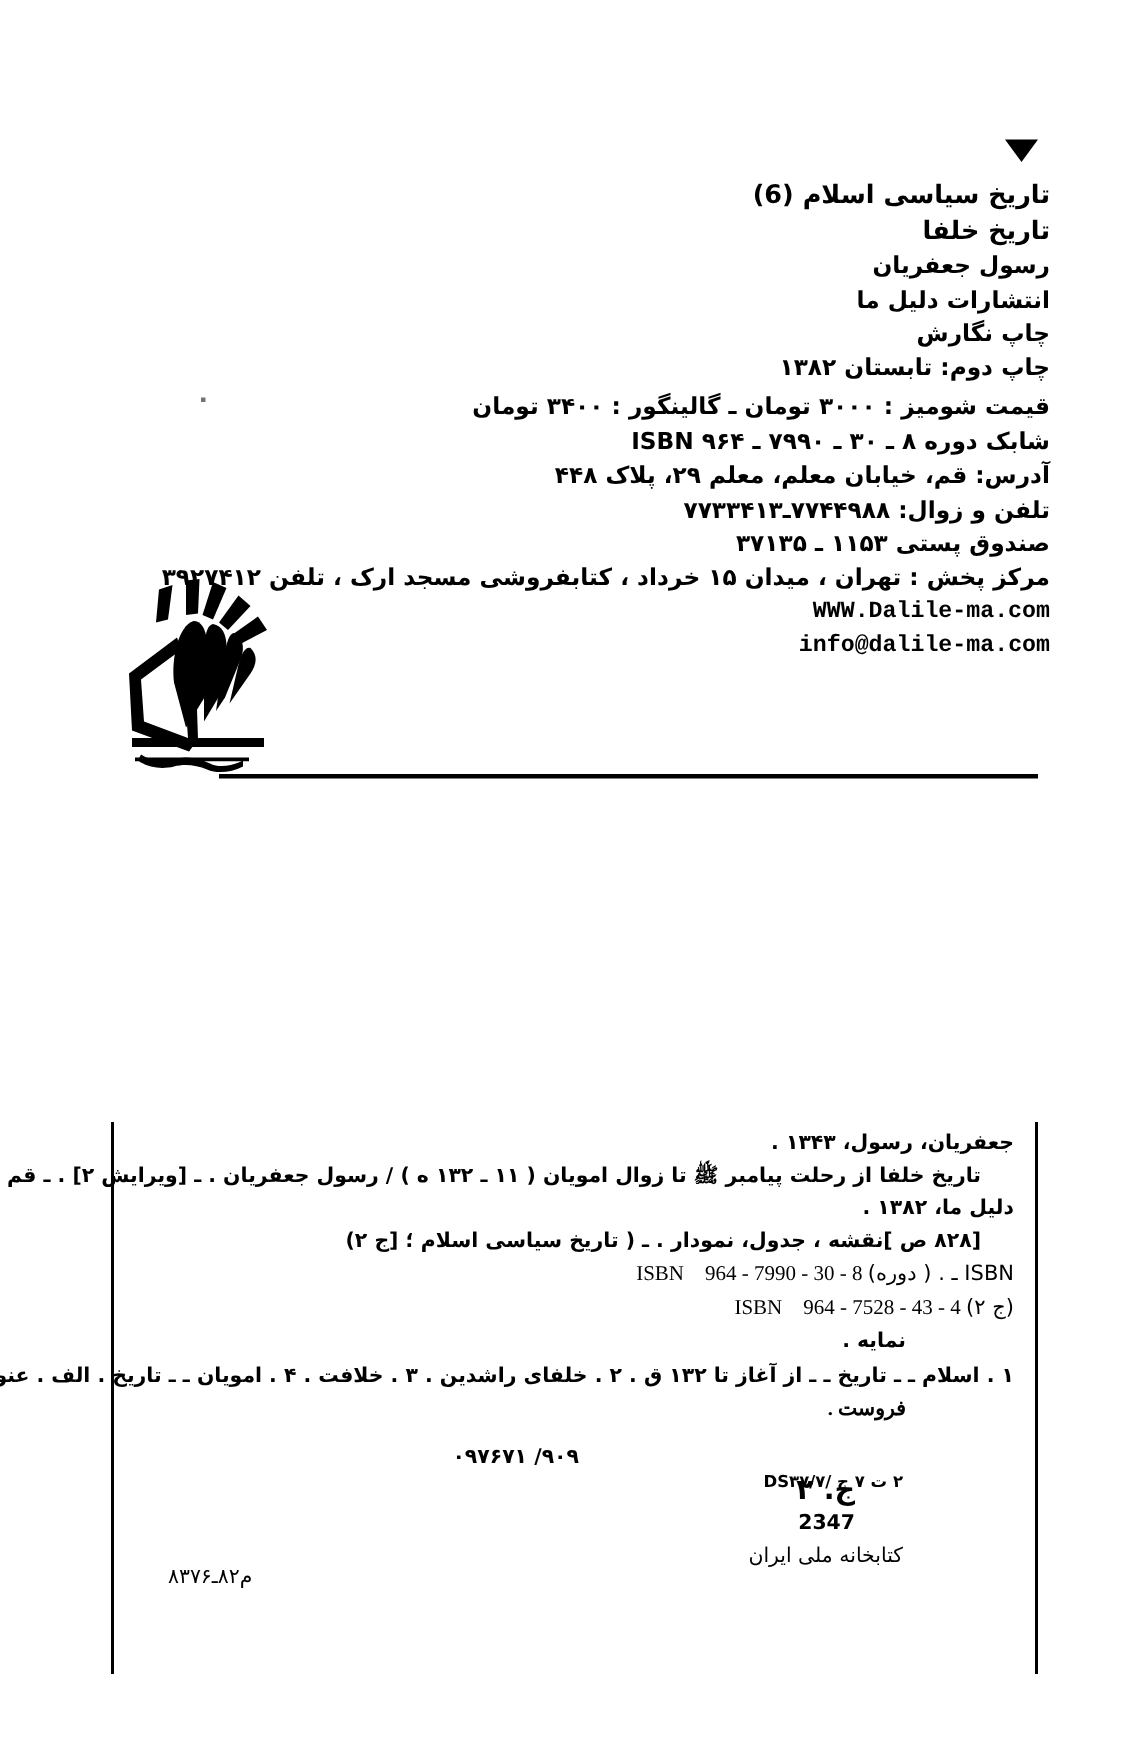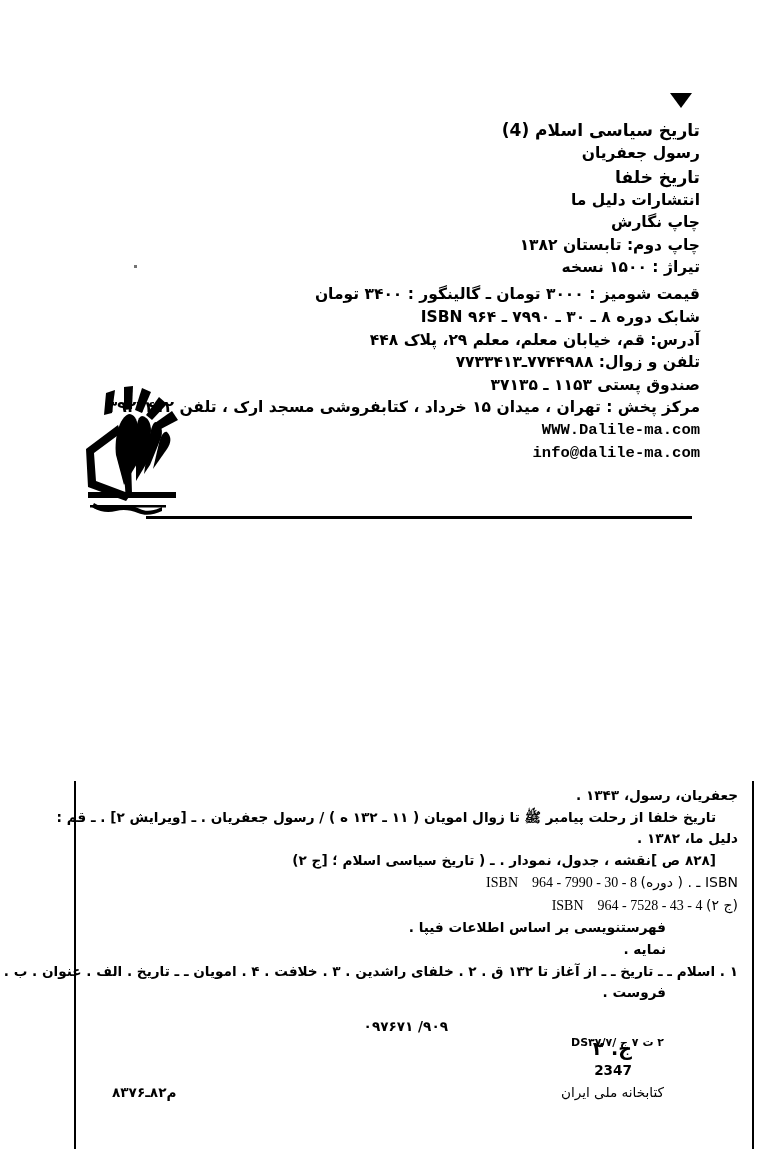--- a/index.html
+++ b/index.html
@@ -97,24 +97,23 @@
     width: 546px;
     height: 3px;
     background: #000;
   }
 
   
   .cip {
     position: absolute;
     left: 74px;
     top: 748px;
-    width: 680px;
+    width: 618px;
     height: 368px;
     direction: rtl;
-    margin-top: 33px;
   }
   .cip .rule-v {
     position: absolute;
     top: 0;
     width: 2px;
     height: 368px;
     background: #000;
   }
   .cip .rule-v.right { right: 0; }
   .cip .rule-v.left  { left: 0; }
@@ -161,20 +160,21 @@
     font-weight: 700;
     text-align: right;
     white-space: nowrap;
   }
   .cip-forest {
     font-size: 13.6px;
     line-height: 21.5px;
     font-weight: 700;
     text-align: right;
     padding-right: 72px;
+    font-family: Liberation Serif, serif;
   }
 
   
   .class-rows {
     position: relative;
     margin-top: 12px;
     height: 104px;
   }
   .class-call {
     position: absolute;
@@ -218,24 +218,24 @@
     right: 74px;
     top: 66px;
     font-size: 13.6px;
     line-height: 21.5px;
     font-weight: 400;
     white-space: nowrap;
   }
   .class-natno {
     position: absolute;
     left: 22px;
-    top: 66px;
-    font-size: 13.6px;
-    line-height: 21.5px;
-    font-weight: 700;
+    top: 80px;
+    font-size: 13.6px;
+    line-height: 21.5px;
+    font-weight: 400;
     white-space: nowrap;
   }
 
   .speck {
     position: absolute;
     left: 134px;
     top: 265px;
     width: 3px;
     height: 3px;
     background: #000;
@@ -243,27 +243,26 @@
   }
 </style>
 </head>
 <body>
 
 <div class="page">
 
   <div class="marker-triangle"></div>
 
   <div class="colophon">
-    <div class="line title-main">تاریخ سیاسی اسلام (4)</div>
+    <div class="line title-main">تاریخ سیاسی اسلام (6)</div>
+    <div class="line title-sub">تاریخ خلفا</div>
     <div class="line">رسول جعفریان</div>
-    <div class="line title-sub">تاریخ خلفا</div>
     <div class="line">انتشارات دلیل ما</div>
     <div class="line">چاپ نگارش</div>
     <div class="line">چاپ دوم: تابستان ۱۳۸۲</div>
-    <div class="line">تیراژ : ۱۵۰۰ نسخه</div>
     <div class="gap-sm"></div>
     <div class="line">قیمت شومیز : ۳۰۰۰ تومان ـ گالینگور : ۳۴۰۰ تومان</div>
     <div class="isbn-line">شابک دوره ۸ ـ ۳۰ ـ ۷۹۹۰ ـ ۹۶۴ ISBN</div>
     <div class="line">آدرس: قم، خیابان معلم، معلم ۲۹، پلاک ۴۴۸</div>
     <div class="line">تلفن و زوال: ۷۷۴۴۹۸۸ـ۷۷۳۳۴۱۳</div>
     <div class="line">صندوق پستی ۱۱۵۳ ـ ۳۷۱۳۵</div>
     <div class="line">مرکز پخش : تهران ، میدان ۱۵ خرداد ، کتابفروشی مسجد ارک ، تلفن ۳۹۲۷۴۱۲</div>
     <div class="latin">WWW.Dalile-ma.com</div>
     <div class="latin">info@dalile-ma.com</div>
   </div>
@@ -316,21 +315,20 @@
         <span>964 - 7990 - 30 - 8</span>
         <span class="fa">(دوره ) . ـ ISBN</span>
       </div>
       <div class="cip-isbn">
         <span>ISBN</span>
         &nbsp;&nbsp;
         <span>964 - 7528 - 43 - 4</span>
         <span class="fa">(ج ۲)</span>
       </div>
 
-      <div class="cip-note">فهرستنویسی بر اساس اطلاعات فیپا .</div>
       <div class="cip-note">نمایه .</div>
       <div class="cip-subjects">۱ . اسلام ـ ـ تاریخ ـ ـ از آغاز تا ۱۳۲ ق . ۲ . خلفای راشدین . ۳ . خلافت . ۴ . امویان ـ ـ تاریخ . الف . عنوان . ب .</div>
       <div class="cip-forest">فروست .</div>
 
       <div class="class-rows">
         <div class="class-call">۲ ت ۷ ج /DS۳۷/۷</div>
         <div class="class-dewey">۹۰۹/ ۰۹۷۶۷۱</div>
         <div class="class-vol">ج. ۲</div>
         <div class="class-year">2347</div>
         <div class="class-library">کتابخانه ملی ایران</div>

